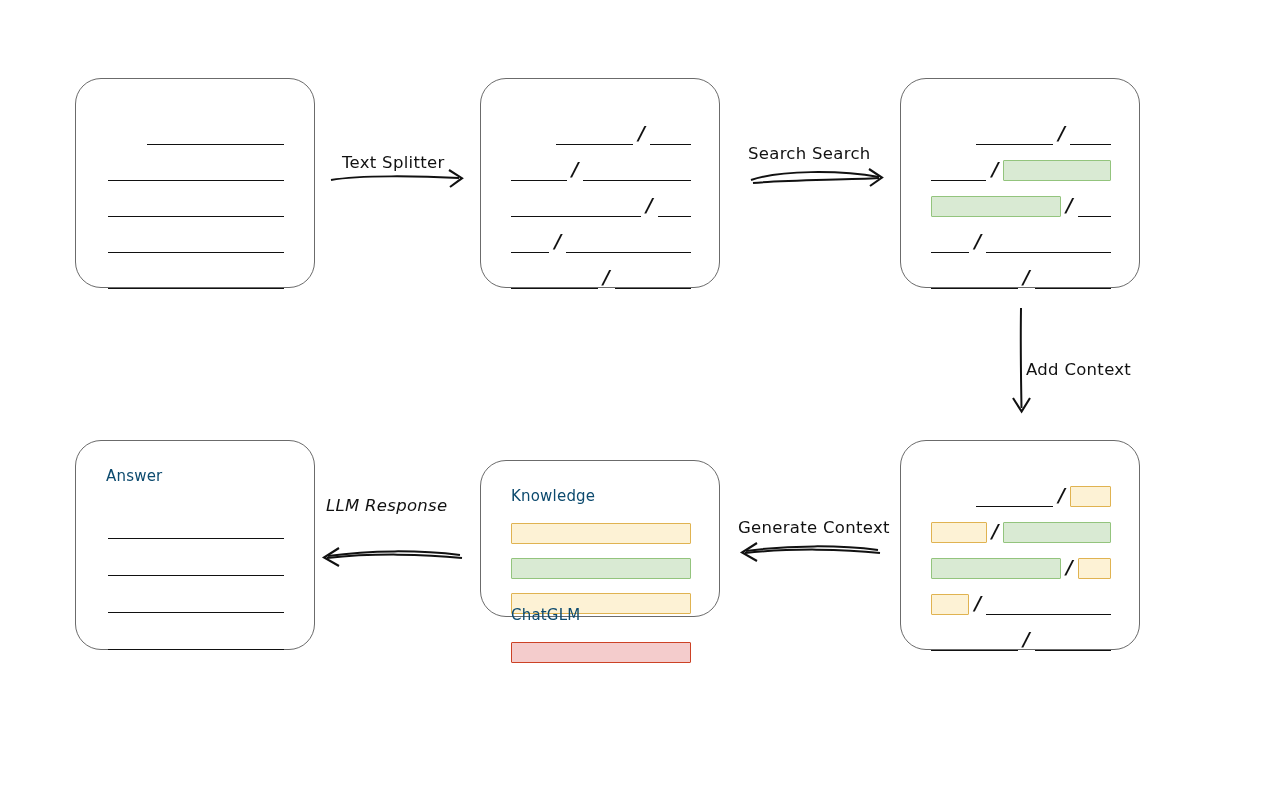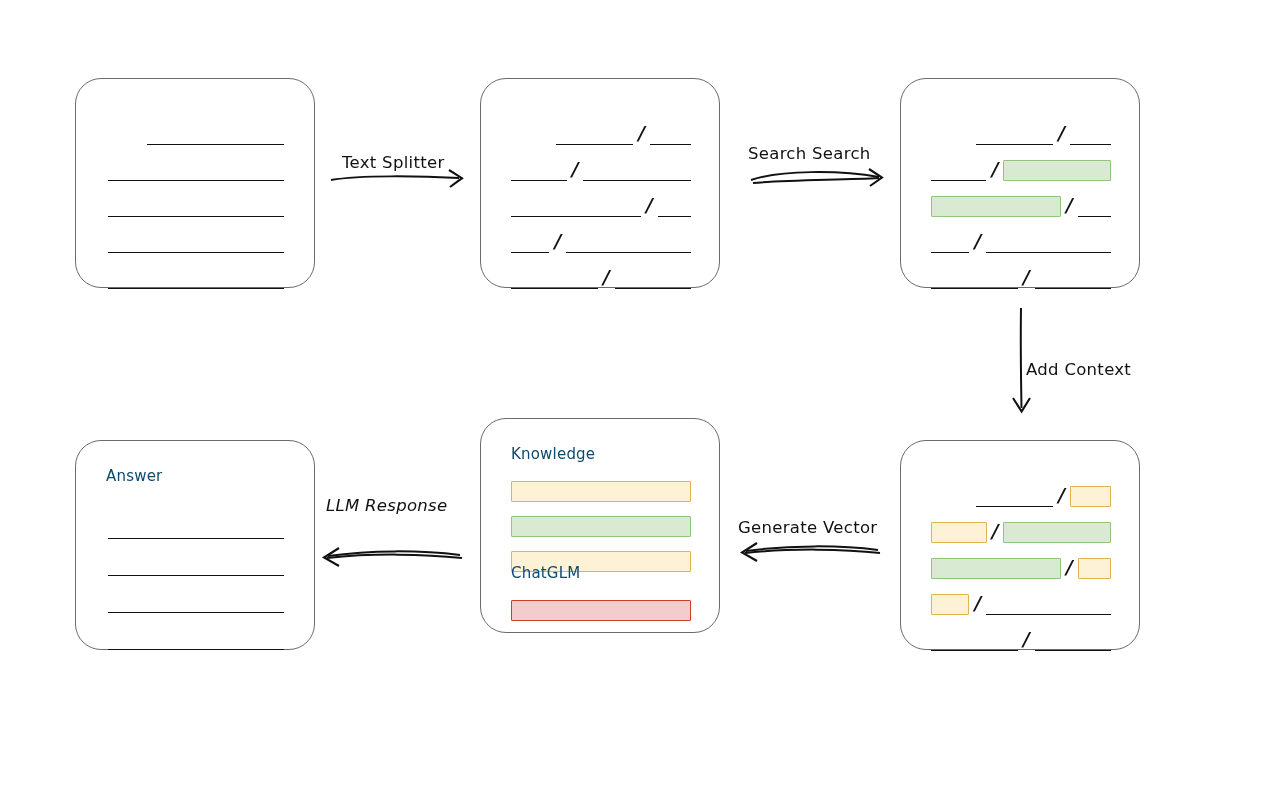--- a/index.html
+++ b/index.html
@@ -271,21 +271,21 @@
         <div class="seg plain" style="width:72%"></div>
       </div>
       <div class="row">
         <div class="seg plain" style="width:50%"></div>
         <div class="slash">/</div>
         <div class="seg plain" style="width:44%"></div>
       </div>
     </div>
   </div>
 
-  <div class="node" style="left:480px; top:418px; width:240px; height:215px;">
+  <div class="node" style="left:480px; top:460px; width:240px; height:157px;">
     <div class="box-label" style="left:30px; top:26px;">Knowledge</div>
 
     <div class="rows" style="top:55px; left:30px; right:28px;">
       <div class="row" style="height:28px; margin-bottom:7px;">
         <div class="seg fill yellow" style="width:100%"></div>
       </div>
       <div class="row" style="height:28px; margin-bottom:7px;">
         <div class="seg fill green" style="width:100%"></div>
       </div>
       <div class="row" style="height:28px; margin-bottom:0;">
@@ -319,18 +319,18 @@
       </div>
     </div>
   </div>
 
   <div class="edge-label" style="left:342px; top:153px;">Text Splitter</div>
 
   <div class="edge-label" style="left:748px; top:144px;">Search Search</div>
 
   <div class="edge-label" style="left:1026px; top:352px;margin-top:8px;">Add Context</div>
 
-  <div class="edge-label" style="left:738px; top:518px;">Generate Vector</div>
+  <div class="edge-label" style="left:738px; top:518px;">Generate Context</div>
 
   <div class="edge-label" style="left:326px; top:496px;font-style:italic;">LLM Response</div>
 
 
 </div>
 
 </body></html>

